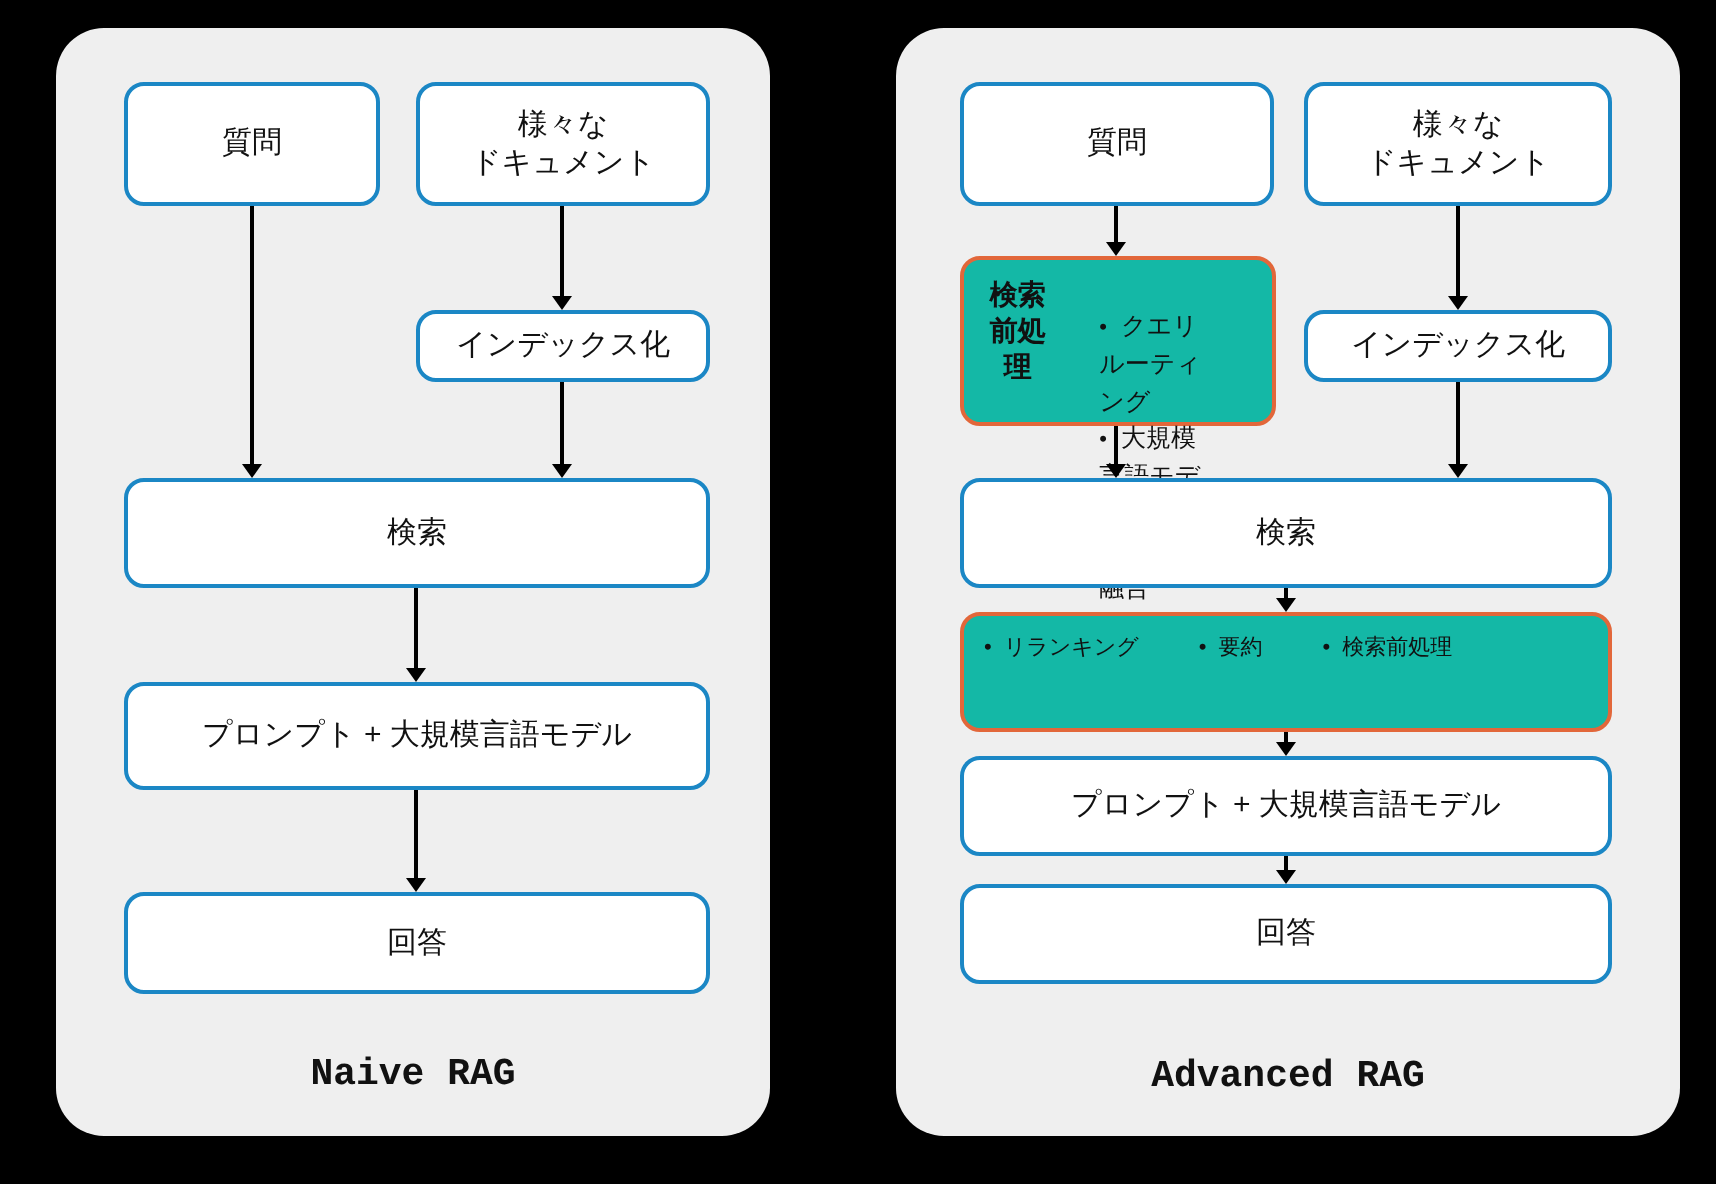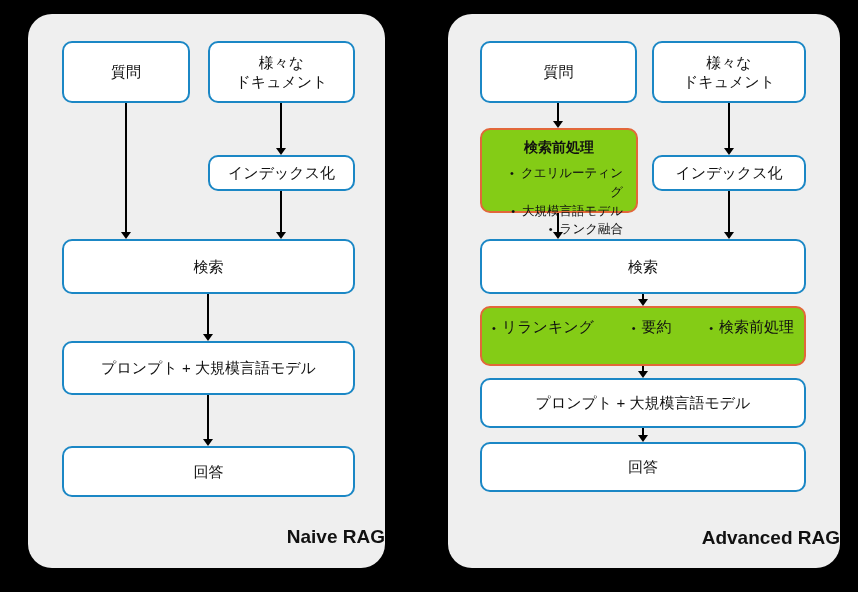--- a/index.html
+++ b/index.html
@@ -2,34 +2,34 @@
 <html><head>
 <meta charset="utf-8">
 <style>
   html,body{margin:0;padding:0;background:#000;}
   .stage{position:relative;width:858px;height:592px;background:#000;
          font-family:"Liberation Sans","DejaVu Sans",sans-serif;color:#111;overflow:hidden;border-radius:15px;}
   .panel{position:absolute;background:#efefef;border-radius:24px;}
   .box{position:absolute;display:flex;align-items:center;justify-content:center;
        text-align:center;background:#fff;border:2px solid #1b87c5;border-radius:10px;
        font-size:15px;line-height:1.3;box-sizing:border-box;color:#111;}
-  .accent{background:#84cc16;border-color:#e2673a;flex-direction:column;justify-content:flex-start;align-items:stretch;}
+  .accent{background:#14b8a6;border-color:#e2673a;justify-content:flex-start;align-items:stretch;}
   .preline{white-space:pre-line;}
   .arrow{position:absolute;width:2px;background:#000;transform:translateX(-50%);}
   .arrow::after{content:"";position:absolute;bottom:-7px;left:50%;transform:translateX(-50%);
                 width:0;height:0;border-left:5px solid transparent;border-right:5px solid transparent;
                 border-top:7px solid #000;}
-  .panel-title{position:absolute;left:0;right:0;text-align:right;font-size:19px;font-weight:600;color:#111;}
+  .panel-title{position:absolute;left:0;right:0;text-align:center;font-size:19px;font-weight:600;color:#111;font-family:Liberation Mono, monospace;}
   .pre-box{padding:8px 10px 6px;}
   .pre-title{font-weight:700;font-size:14px;margin-bottom:5px;text-align:center;}
-  .pre-list{list-style:none;margin:3px;padding:0 0 0 8px;text-align:right;font-size:12.5px;line-height:1.5;}
+  .pre-list{list-style:none;margin:16px;padding:0 0 0 8px;text-align:left;font-size:12.5px;line-height:1.5;}
   .pre-list li::before{content:"•";margin-right:7px;font-size:11px;}
   .post-box{padding:9px 10px 6px;}
   .post-title{font-weight:700;font-size:15px;margin-bottom:7px;text-align:center;}
-  .post-row{display:flex;justify-content:space-between;gap:30px;font-size:15px;}
+  .post-row{display:flex;justify-content:space-between;gap:30px;font-size:11px;}
   .post-row span::before{content:"•";margin-right:6px;font-size:11px;}
 </style>
 </head>
 <body>
 
 <div class="stage">
 
   <section class="panel" style="left:28px;top:14px;width:357px;height:554px">
 
     <div class="box" style="left:34px;top:27px;width:128px;height:62px">

